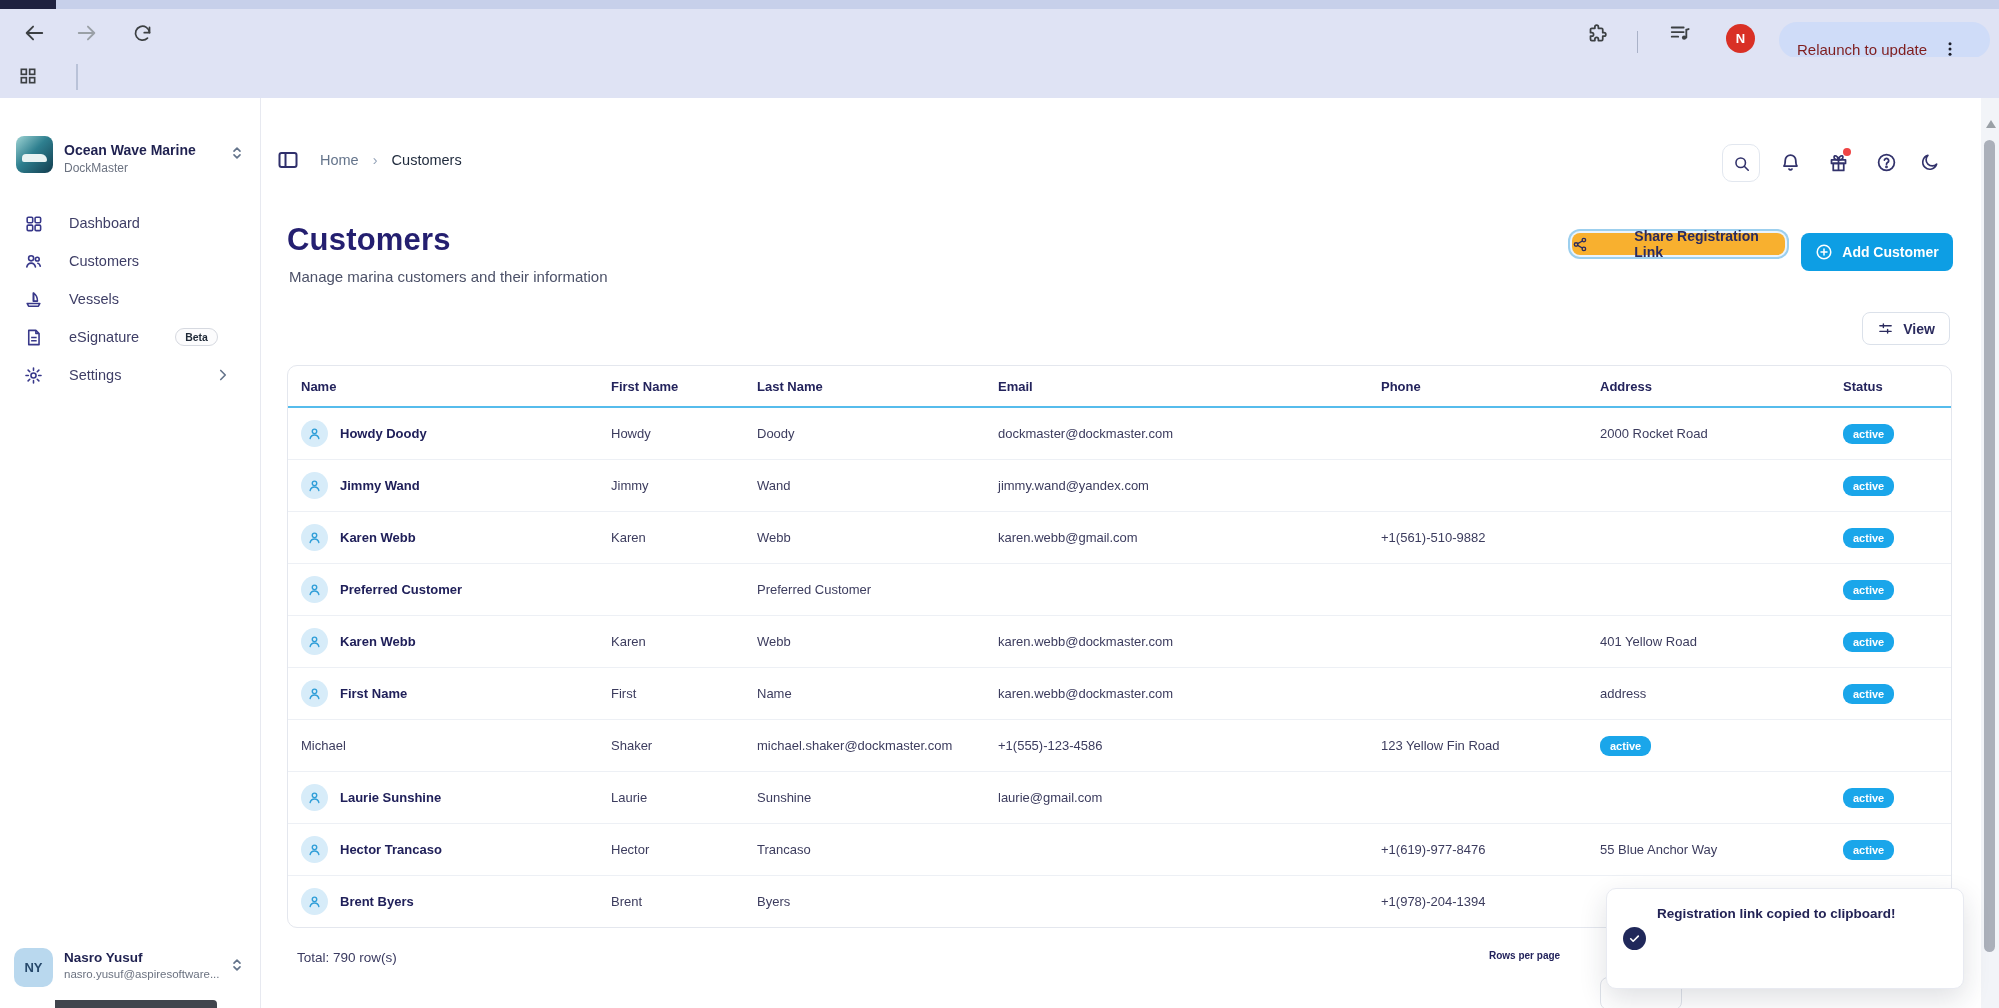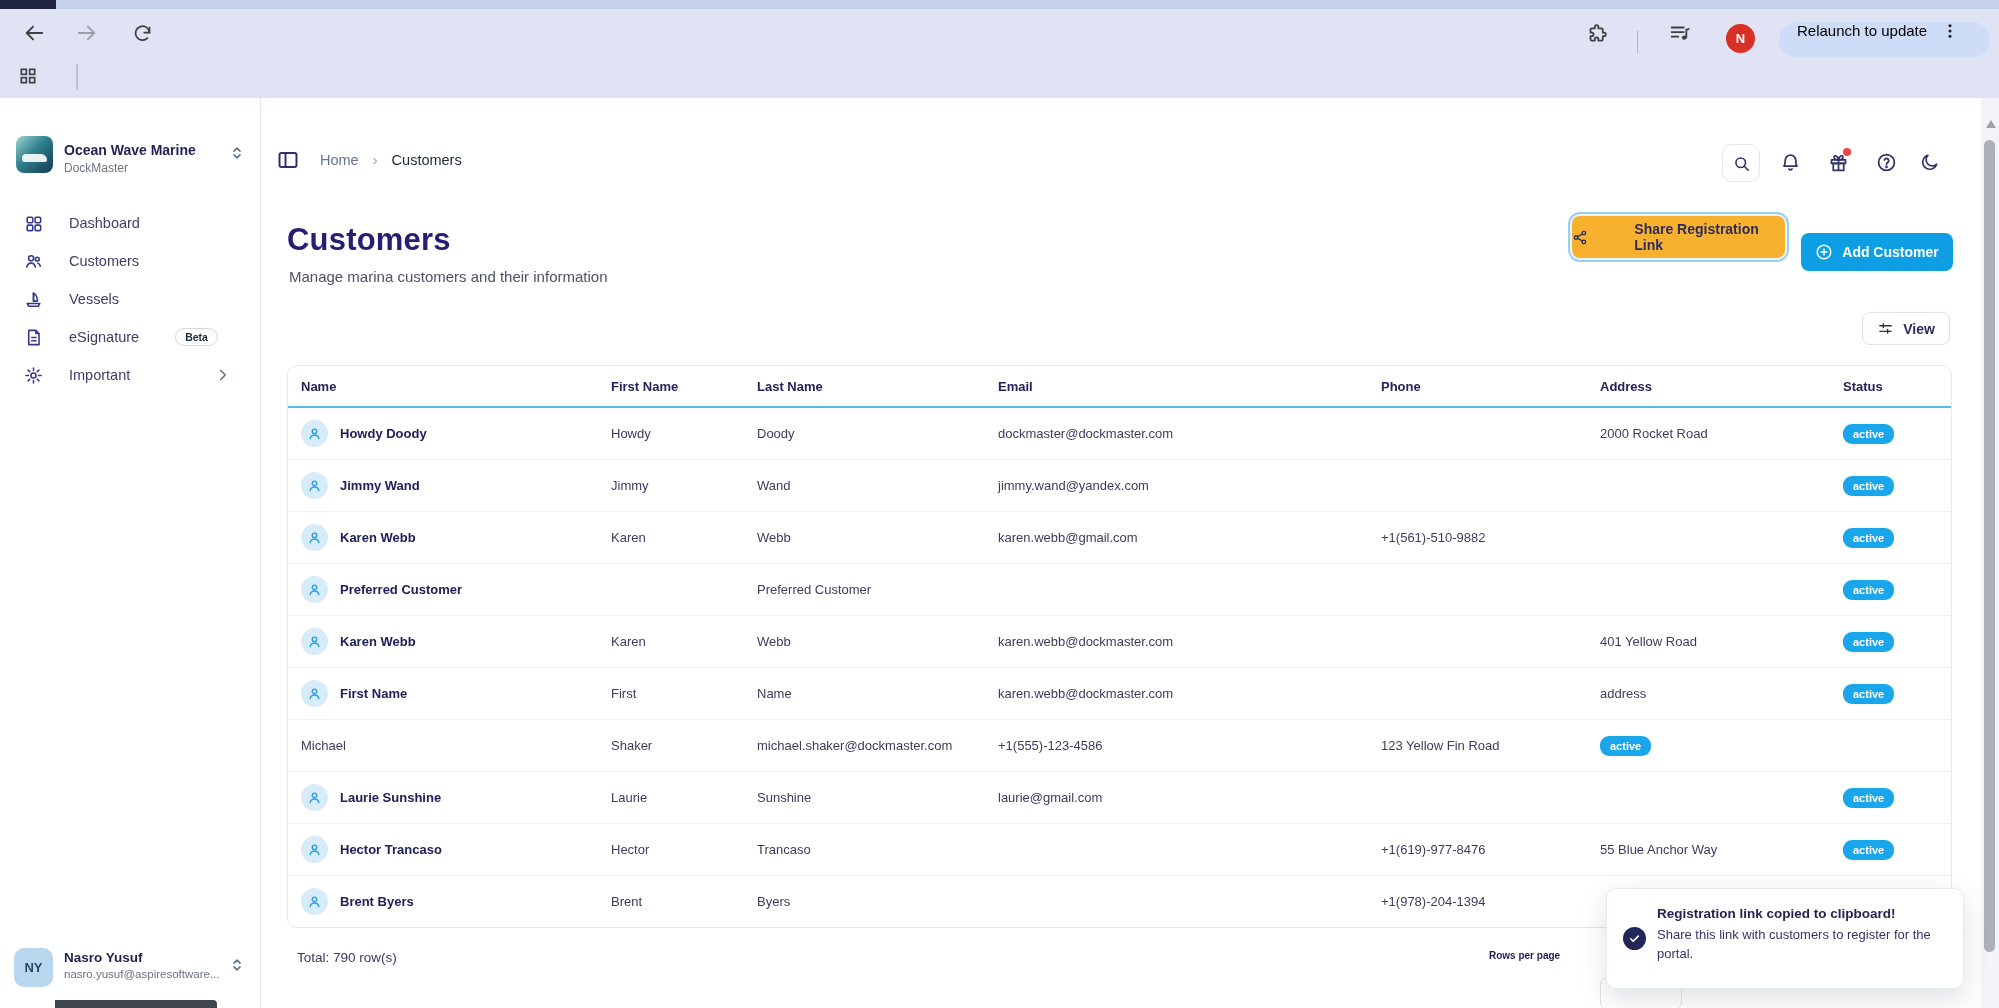--- a/index.html
+++ b/index.html
@@ -11,21 +11,21 @@
   .tabstrip{left:0;top:0;width:1999px;height:9px;background:#c7d0ea;}
   .tabstub{left:0;top:0;width:56px;height:9px;background:#1f2240;}
   .toolbar{left:0;top:9px;width:1999px;height:48px;background:#dfe3f4;}
   .bookmarksbar{left:0;top:57px;width:1999px;height:41px;background:#dfe3f4;border-bottom:1px solid #cdd4e6;}
   .tbtn{display:flex;align-items:center;justify-content:center;width:34px;height:34px;border-radius:50%;}
   .urlpill{left:190px;top:16px;width:1358px;height:35px;background:#fff;border-radius:18px;display:flex;align-items:center;}
   .urltext{font-size:16.5px;color:#1f2433;margin-left:14px;letter-spacing:.1px;}
   .reddot-avatar{left:1726px;top:15px;width:29px;height:29px;border-radius:50%;background:#d93025;color:#fff;
     display:flex;align-items:center;justify-content:center;font-size:13px;font-weight:bold;}
   .relaunch{left:1779px;top:13px;width:211px;height:36px;background:#cfdcf8;border-radius:18px;
-    display:flex;align-items:flex-start;font-size:15px;color:#000000;}
+    display:flex;align-items:flex-end;font-size:15px;color:#7f1d1d;}
   .tool-divider{left:1637px;top:22px;width:1px;height:22px;background:#aab2c8;}
   .bm{position:absolute;top:64px;height:28px;display:flex;align-items:center;gap:8px;font-size:14.5px;color:#3c4043;}
   .bm-ic{width:17px;height:17px;border-radius:4px;display:flex;align-items:center;justify-content:center;flex:none;}
   .excel{background:#1d6f42;color:#fff;font-size:11px;font-weight:bold;}
   .greenplus{background:#23a566;color:#fff;font-size:13px;font-weight:bold;}
   .bamboo{background:#73c41d;border-radius:50%;color:#fff;font-size:10px;font-weight:bold;}
   .msgrid{display:grid;grid-template-columns:8px 8px;grid-template-rows:8px 8px;gap:1px;}
   .msgrid i{display:block;}
   .monday{display:flex;gap:2px;align-items:flex-end;height:14px;}
   .monday i{width:4px;border-radius:3px;display:block;}
@@ -57,21 +57,21 @@
   .crumb-cur{color:#1e293b;}
   .hicon{position:absolute;top:144px;width:36px;height:36px;display:flex;align-items:center;justify-content:center;color:#32326b;}
   .hicon.boxed{border:1px solid #e2e7ef;border-radius:10px;background:#fff;}
   .gift-dot{position:absolute;right:5px;top:4px;width:8px;height:8px;border-radius:50%;background:#ef4444;}
 
   .pagetitle{left:287px;top:222px;font-size:31px;font-weight:800;color:#241f70;letter-spacing:.2px;}
   .pagesub{left:289px;top:268px;font-size:15px;color:#4c5168;}
 
   .btn{position:absolute;display:flex;align-items:center;justify-content:center;gap:9px;border-radius:8px;
     font-size:14px;font-weight:bold;box-sizing:border-box;}
-  .btn-share{left:1572px;top:216px;width:213px;height:42px;background:#f8b02f;color:#2b2b5e;
+  .btn-share{left:1572px;top:233px;width:213px;height:22px;background:#f8b02f;color:#2b2b5e;
     box-shadow:0 0 0 2px #eaf4fd,0 0 0 4px #9ccfee;gap:46px;}
   .btn-add{left:1801px;top:233px;width:152px;height:38px;background:#0d9ee4;color:#fff;}
   .btn-view{left:1862px;top:312px;width:88px;height:33px;background:#fff;border:1px solid #dbe1ea;color:#2b2b5e;}
 
   
   .tbl{left:287px;top:365px;width:1665px;background:#fff;border:1px solid #e4e7ee;border-radius:10px;box-sizing:border-box;overflow:hidden;}
   .trow{display:grid;grid-template-columns:310px 146px 241px 383px 219px 243px 1fr;align-items:center;padding-left:13px;}
   .thead{height:40px;font-size:13px;font-weight:bold;color:#23235c;border-bottom:2px solid #56bcec;}
   .tr{height:51px;font-size:13px;color:#3c3c5e;border-bottom:1px solid #edf0f5;}
   .tr:last-child{border-bottom:none;}
@@ -261,21 +261,21 @@
       <path d="M9 12h7M9 16h7"></path>
     </svg>
   <span>eSignature</span>
   <span class="beta">Beta</span>
 </div>
 <div class="navitem" style="top:356px;">
   <svg width="19" height="19" viewBox="0 0 24 24" fill="none" stroke="currentColor" stroke-width="2" stroke-linecap="round">
       <circle cx="12" cy="12" r="3.2"></circle>
       <path d="M12 2.5v3M12 18.5v3M2.5 12h3M18.5 12h3M5.2 5.2l2.1 2.1M16.7 16.7l2.1 2.1M18.8 5.2l-2.1 2.1M7.3 16.7l-2.1 2.1"></path>
     </svg>
-  <span>Important</span>
+  <span>Settings</span>
   <svg class="abs" style="left:206px;top:10px" width="18" height="18" viewBox="0 0 24 24" fill="none" stroke="#64748b" stroke-width="2.2" stroke-linecap="round" stroke-linejoin="round">
       <path d="M9 6l6 6-6 6"></path>
     </svg>
 </div>
 
 <div class="abs userblock"></div>
 <div class="abs useravatar">NY</div>
 <div class="abs username">Nasro Yusuf</div>
 <div class="abs useremail">nasro.yusuf@aspiresoftware...</div>
 <svg class="abs" style="left:228px;top:956px" width="18" height="18" viewBox="0 0 24 24" fill="none" stroke="#64748b" stroke-width="2.2" stroke-linecap="round" stroke-linejoin="round">
@@ -546,18 +546,17 @@
 <div class="abs rpplabel">Rows per page</div>
 <div class="abs rppselect"></div>
 
 <div class="abs toast">
   <span class="toast-ic">
     <svg width="13" height="13" viewBox="0 0 24 24" fill="none" stroke="#fff" stroke-width="3" stroke-linecap="round" stroke-linejoin="round">
         <path d="M5 12.5l4.5 4.5L19 7.5"></path>
       </svg>
   </span>
   <div class="toast-title">Registration link copied to clipboard!</div>
-  <div class="toast-body">Share this link with customers to register for the portal.</div>
 </div>
 
 <div class="abs scrolltrack"></div>
 <div class="abs scrollup"></div>
 <div class="abs scrollthumb"></div>
 
 </body></html>

